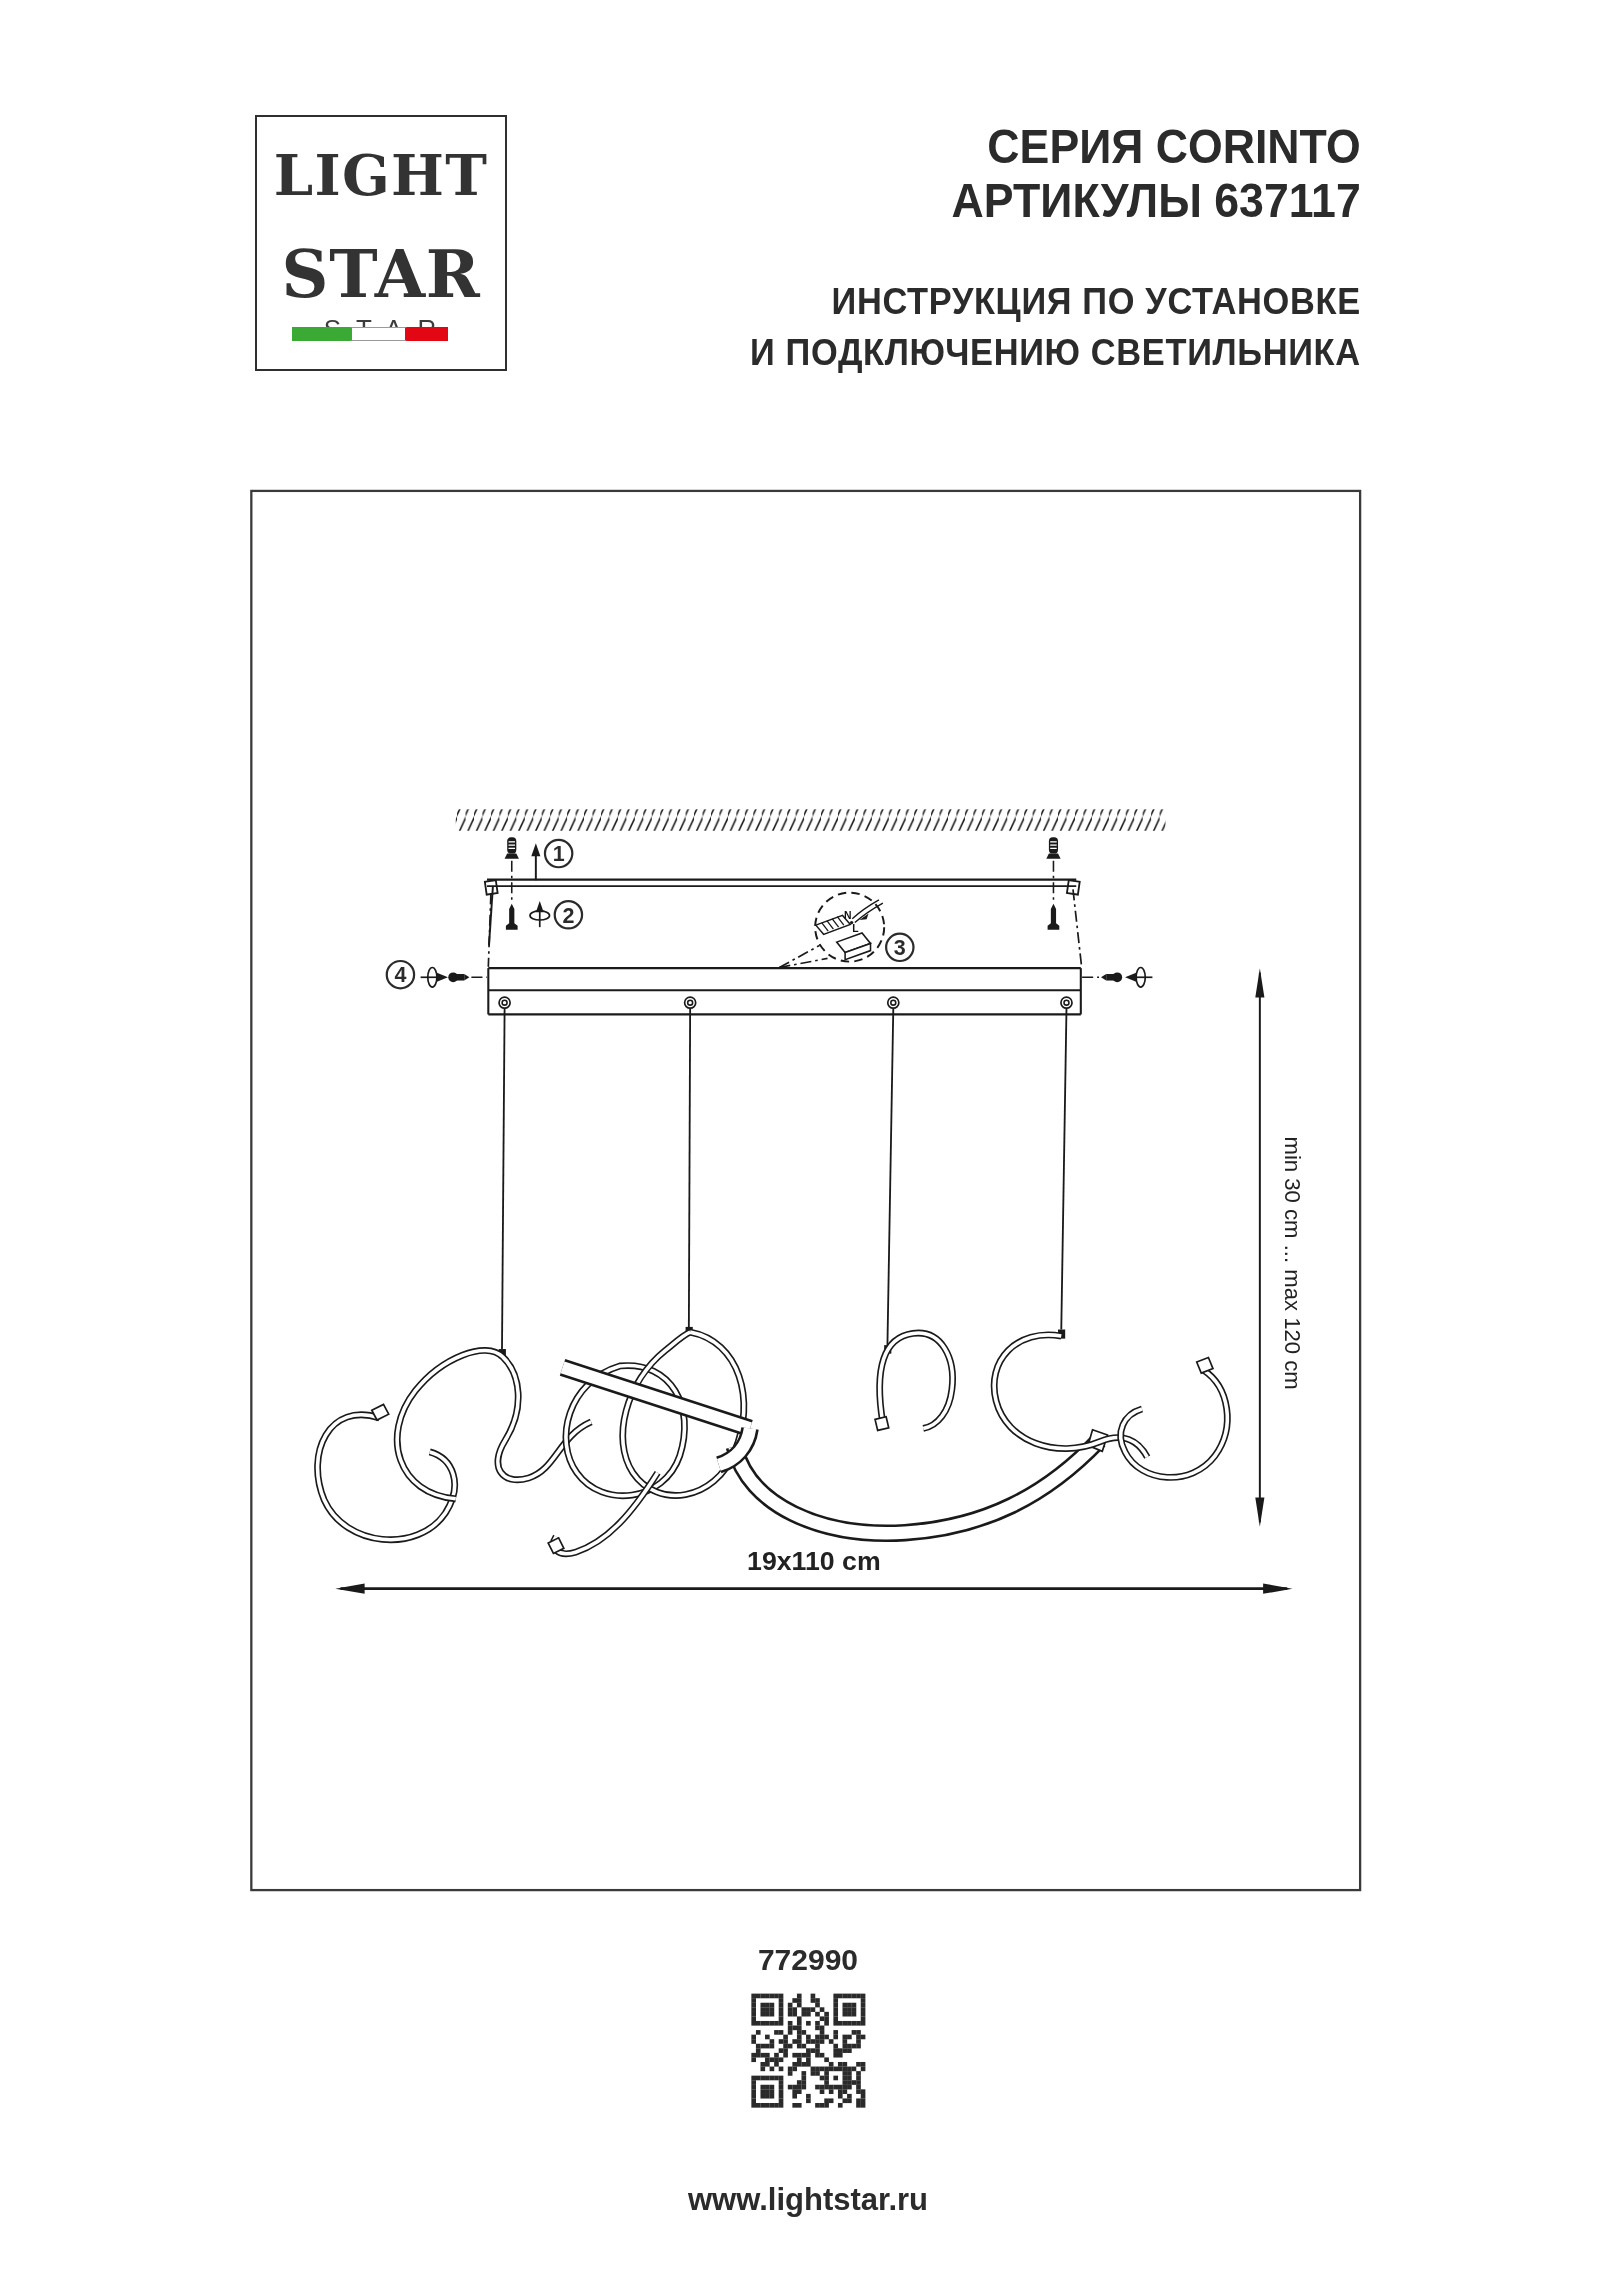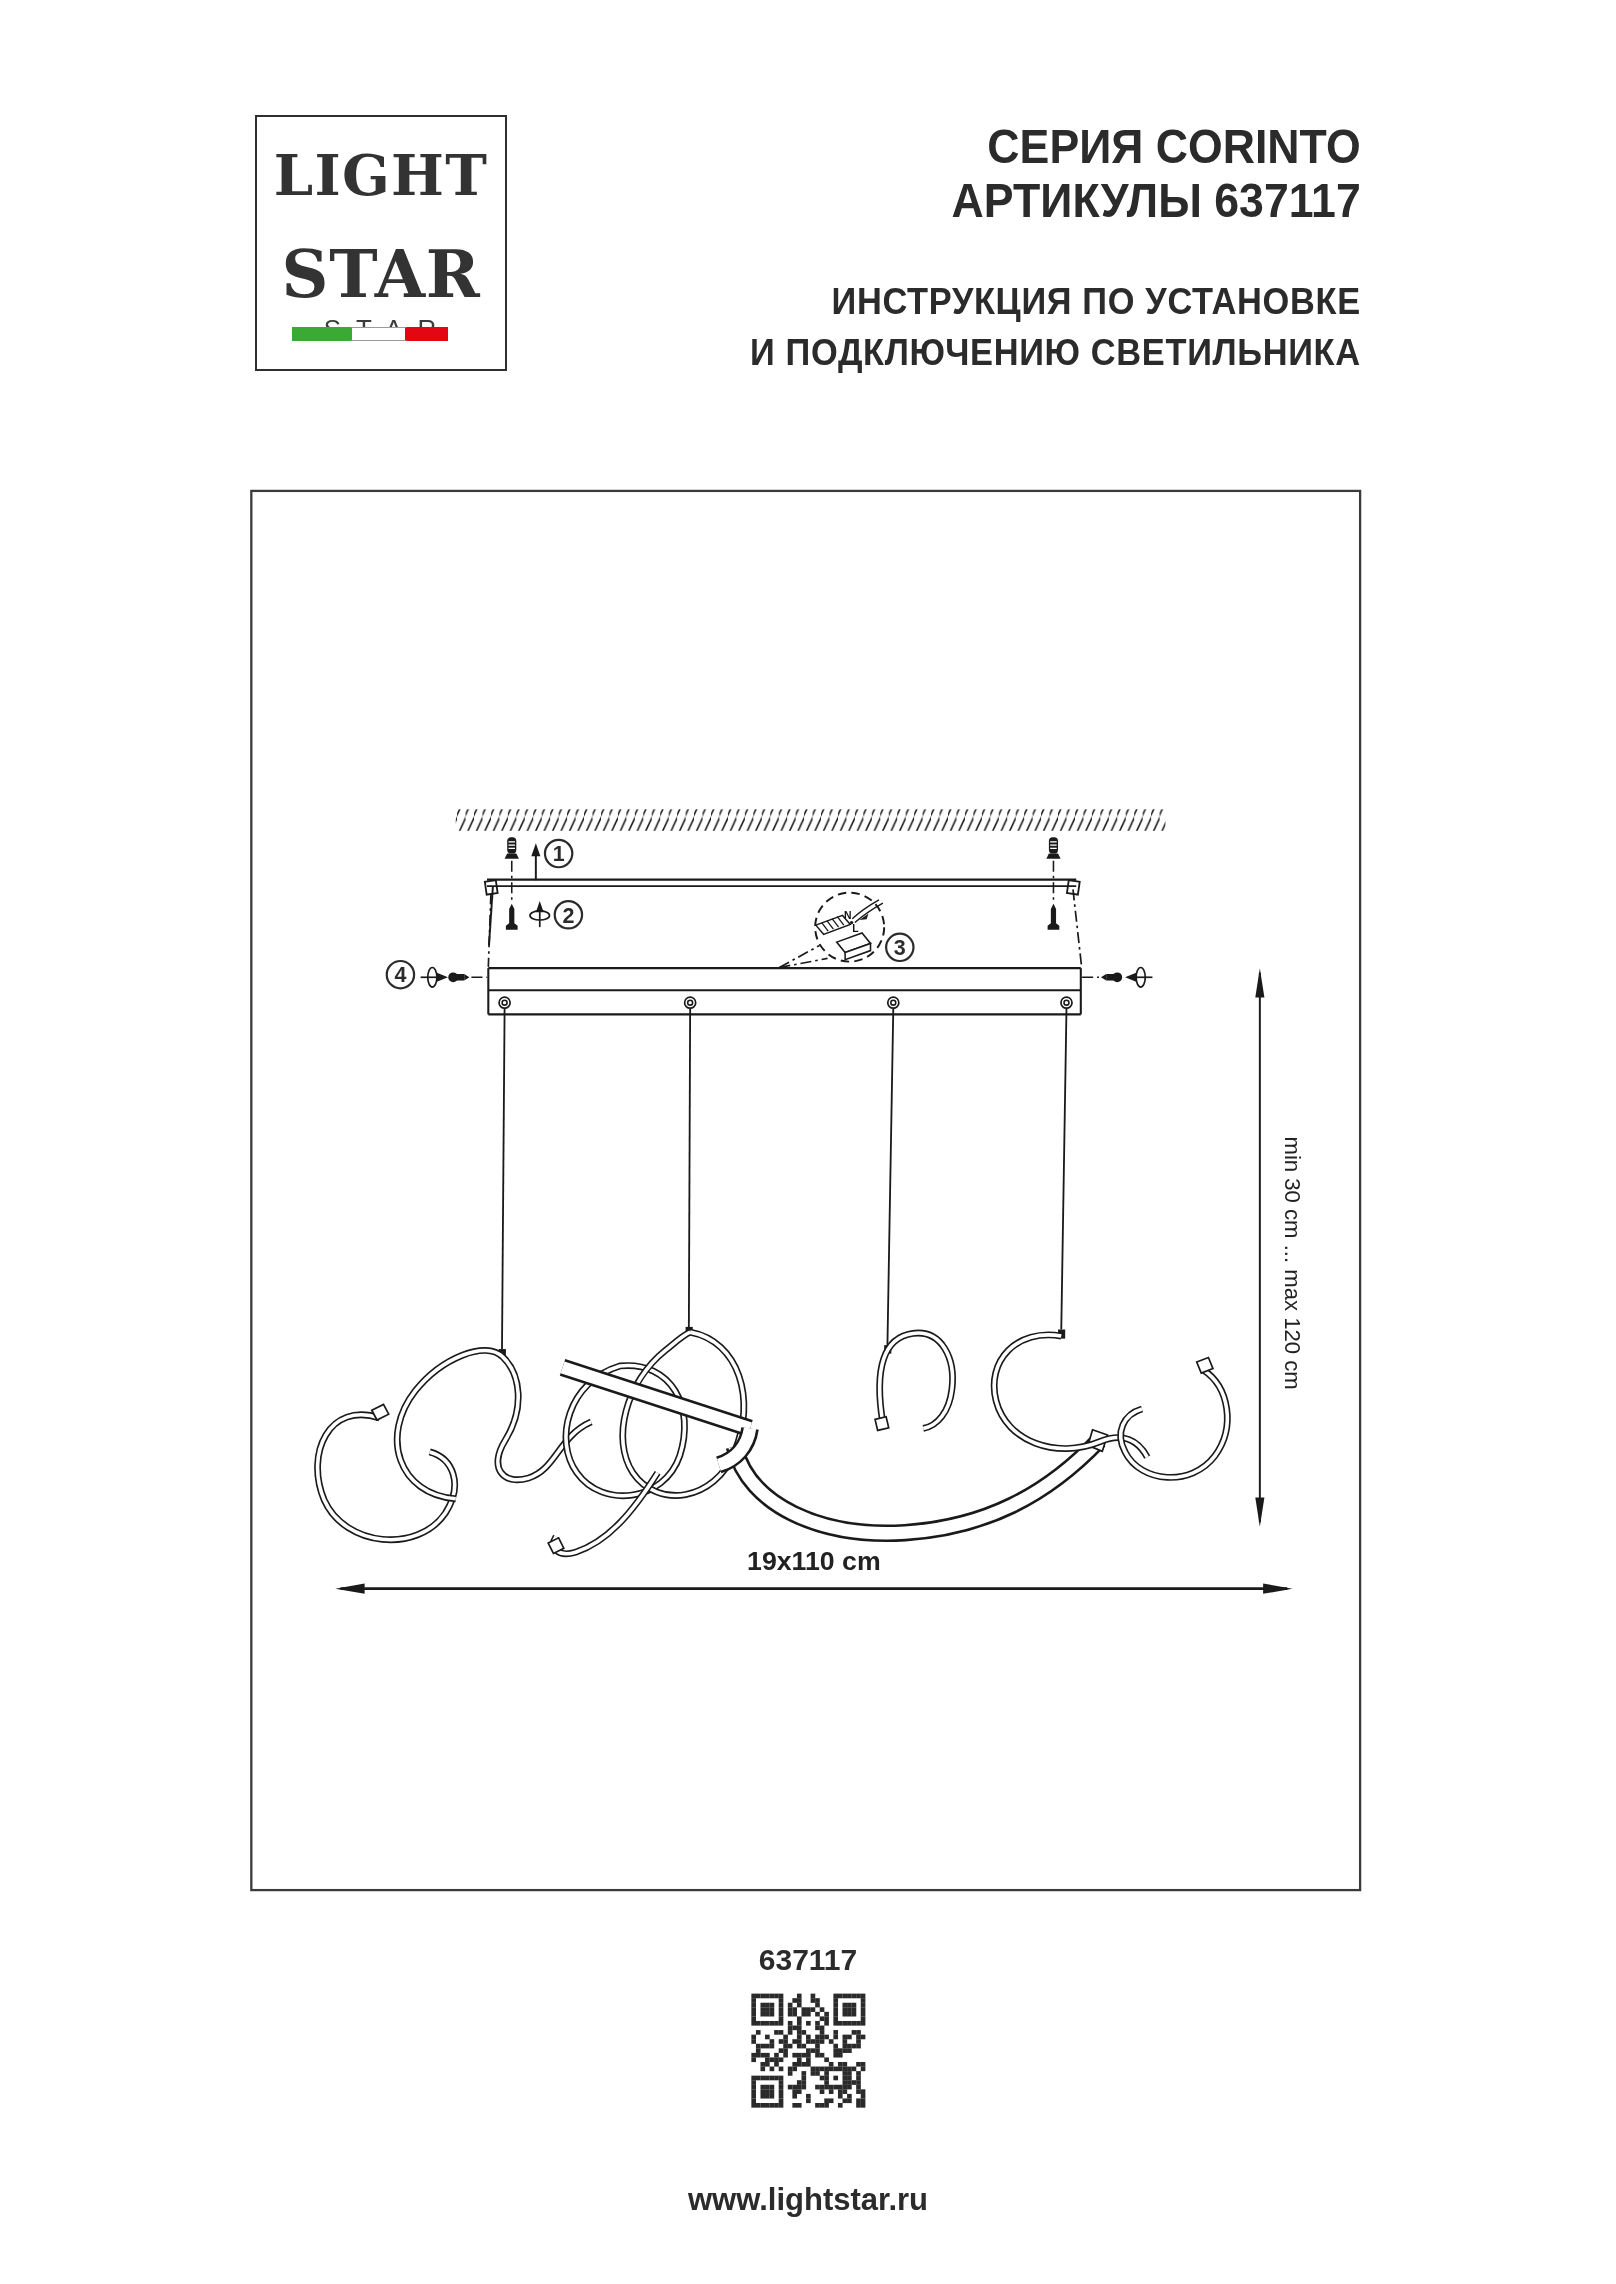--- a/index.html
+++ b/index.html
@@ -578,15 +578,15 @@
       <rect x="10" y="24" width="1.02" height="1.02"></rect>
       <rect x="14" y="24" width="1.02" height="1.02"></rect>
       <rect x="15" y="24" width="1.02" height="1.02"></rect>
       <rect x="16" y="24" width="1.02" height="1.02"></rect>
       <rect x="19" y="24" width="1.02" height="1.02"></rect>
       <rect x="23" y="24" width="1.02" height="1.02"></rect>
       <rect x="24" y="24" width="1.02" height="1.02"></rect>
     </g>
 </svg>
 
-<div id="article-number" class="abs">637117</div>
+<div id="article-number" class="abs">772990</div>
 <div id="site-url" class="abs">www.lightstar.ru</div>
 
 
 </body></html>

